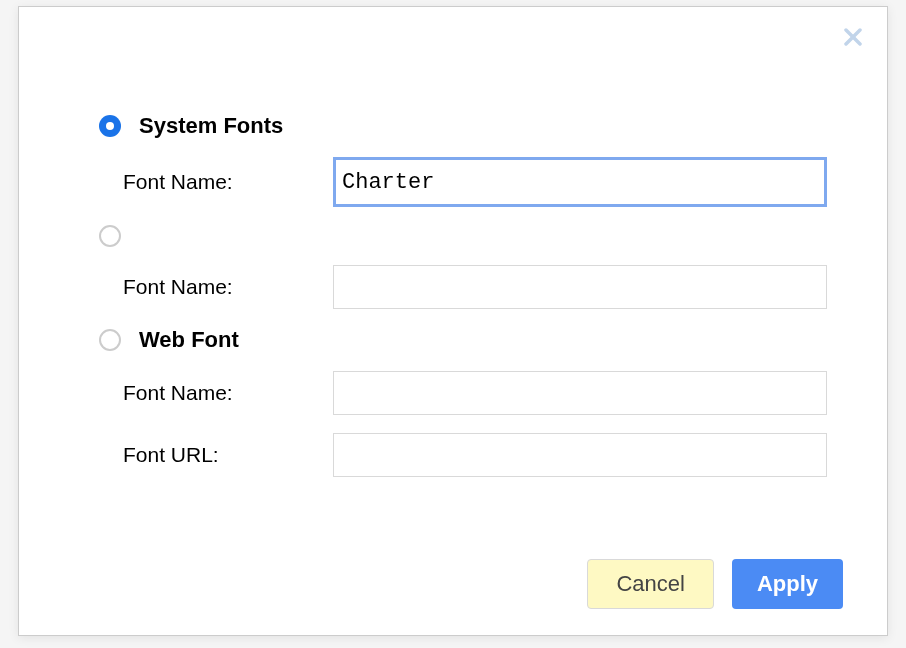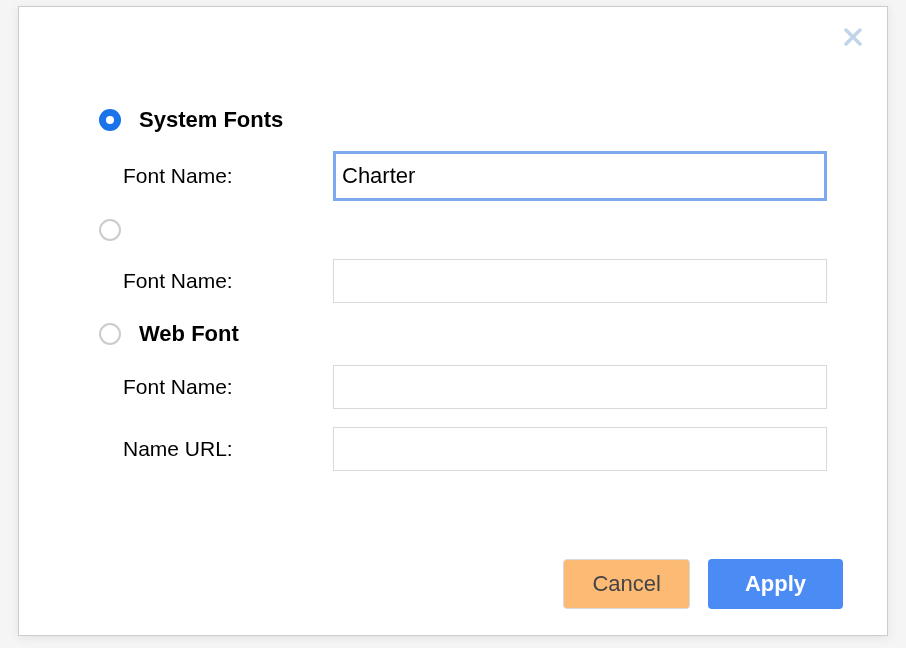--- a/index.html
+++ b/index.html
@@ -33,20 +33,21 @@
       display: flex;
       align-items: center;
       justify-content: center;
       color: #c1d4ea;
       cursor: pointer;
       font-size: 26px;
       font-weight: bold;
     }
     .content {
       padding: 100px 60px 0 80px;
+      margin-top: 6px;
     }
     .section-radio-row {
       display: flex;
       align-items: center;
       margin-bottom: 18px;
       margin-left: 0;
     }
     .radio {
       width: 22px;
       height: 22px;
@@ -89,21 +90,21 @@
       flex-shrink: 0;
     }
     .field-input {
       flex: 1;
       height: 44px;
       border: 1px solid #d9d9d9;
       font-size: 22px;
       padding: 4px 8px;
       outline: none;
       background: #fff;
-      font-family: Liberation Sans, sans-serif;
+      font-family: Liberation Mono, monospace;
     }
     .field-input.focused {
       border: 3px solid #7fa9ef;
       padding: 2px 6px;
       height: 50px;
     }
     .button-row {
       position: absolute;
       bottom: 26px;
       right: 44px;
@@ -115,29 +116,29 @@
       padding: 0 28px;
       font-size: 22px;
       border-radius: 4px;
       cursor: pointer;
       display: flex;
       align-items: center;
       justify-content: center;
       border: 1px solid transparent;
     }
     .btn-cancel {
-      background: #fdba74;
+      background: #fef9c3;
       border: 1px solid #d9d9d9;
       color: #444;
     }
     .btn-apply {
       background: #4b8bf4;
       color: #fff;
       font-weight: 600;
-      padding: 0 36px;
+      padding: 0 24px;
     }
   </style>
 </head>
 <body>
 
 <div class="dialog">
   <div class="close-icon">
     <svg width="18" height="18" viewBox="0 0 18 18">
       <line x1="2" y1="2" x2="16" y2="16" stroke="currentColor" stroke-width="3.5" stroke-linecap="round"></line>
       <line x1="16" y1="2" x2="2" y2="16" stroke="currentColor" stroke-width="3.5" stroke-linecap="round"></line>
@@ -165,21 +166,21 @@
 
     <div class="section-radio-row">
       <div class="radio"></div>
       <div class="section-title">Web Font</div>
     </div>
     <div class="field-row">
       <div class="field-label">Font Name:</div>
       <input type="text" class="field-input" value="" style="">
     </div>
     <div class="field-row">
-      <div class="field-label">Name URL:</div>
+      <div class="field-label">Font URL:</div>
       <input type="text" class="field-input" value="" style="">
     </div>
 
   </div>
 
   <div class="button-row">
     <div class="btn btn-cancel">Cancel</div>
     <div class="btn btn-apply">Apply</div>
   </div>
 </div>

